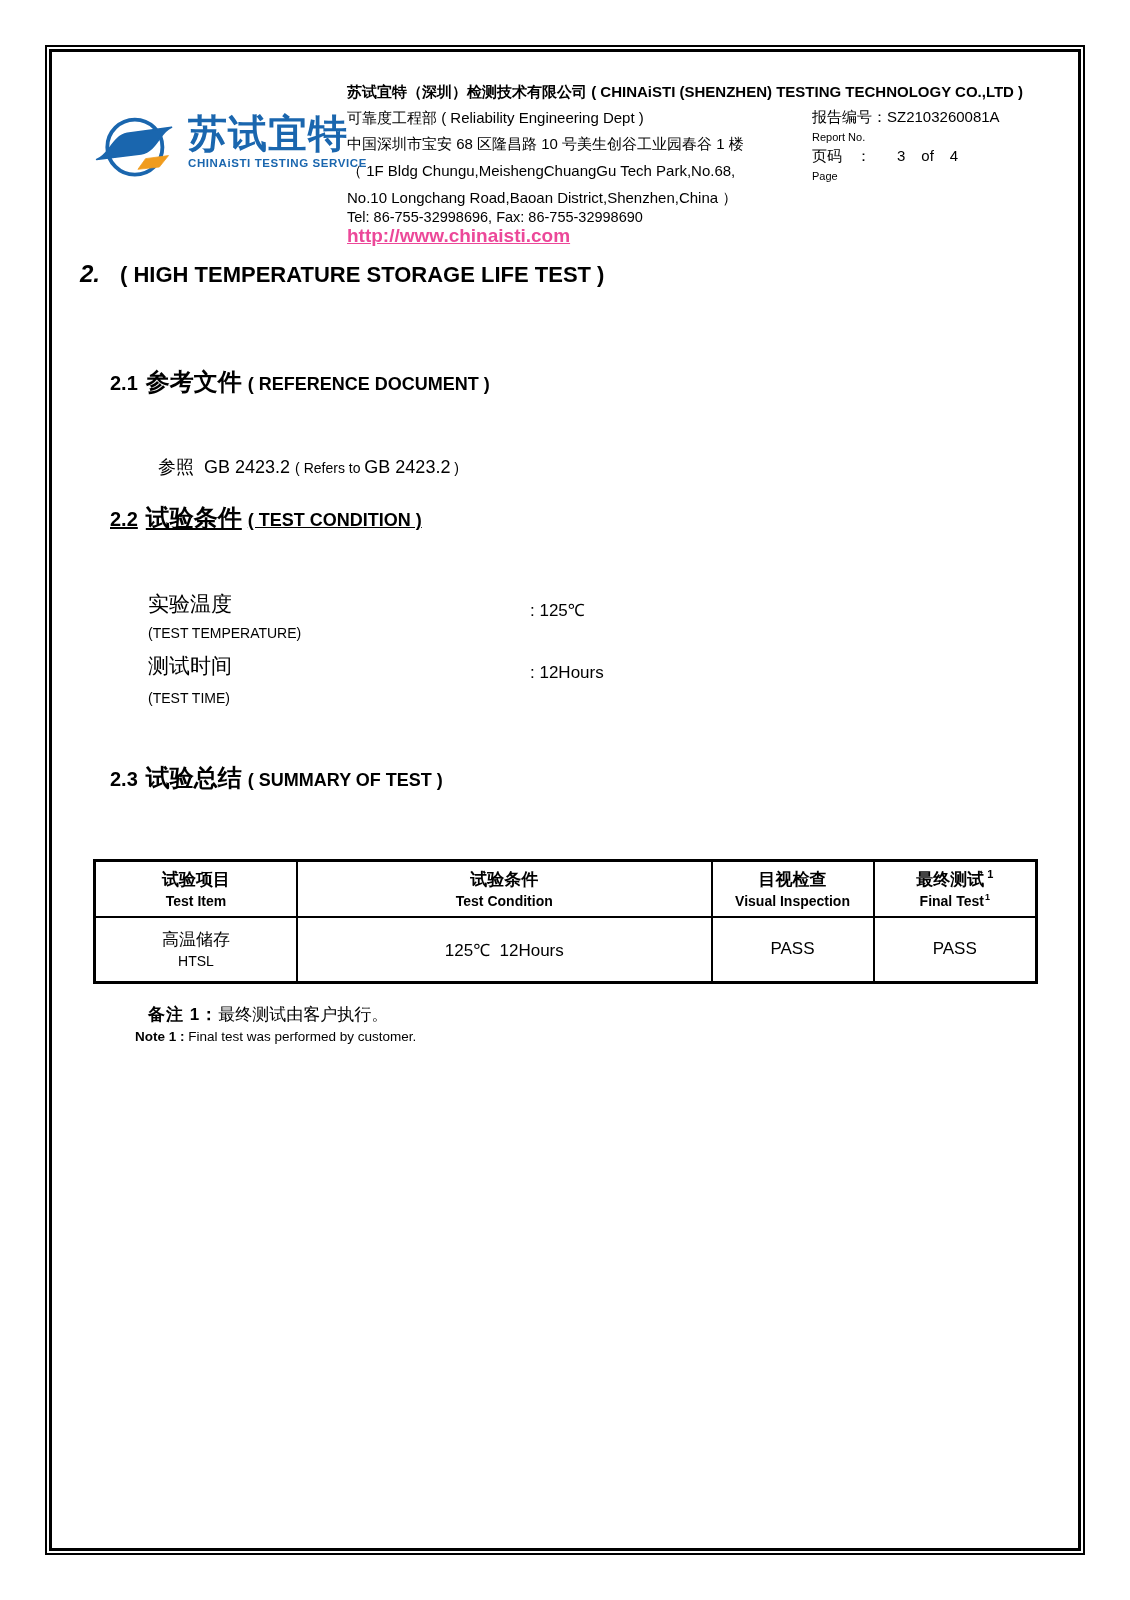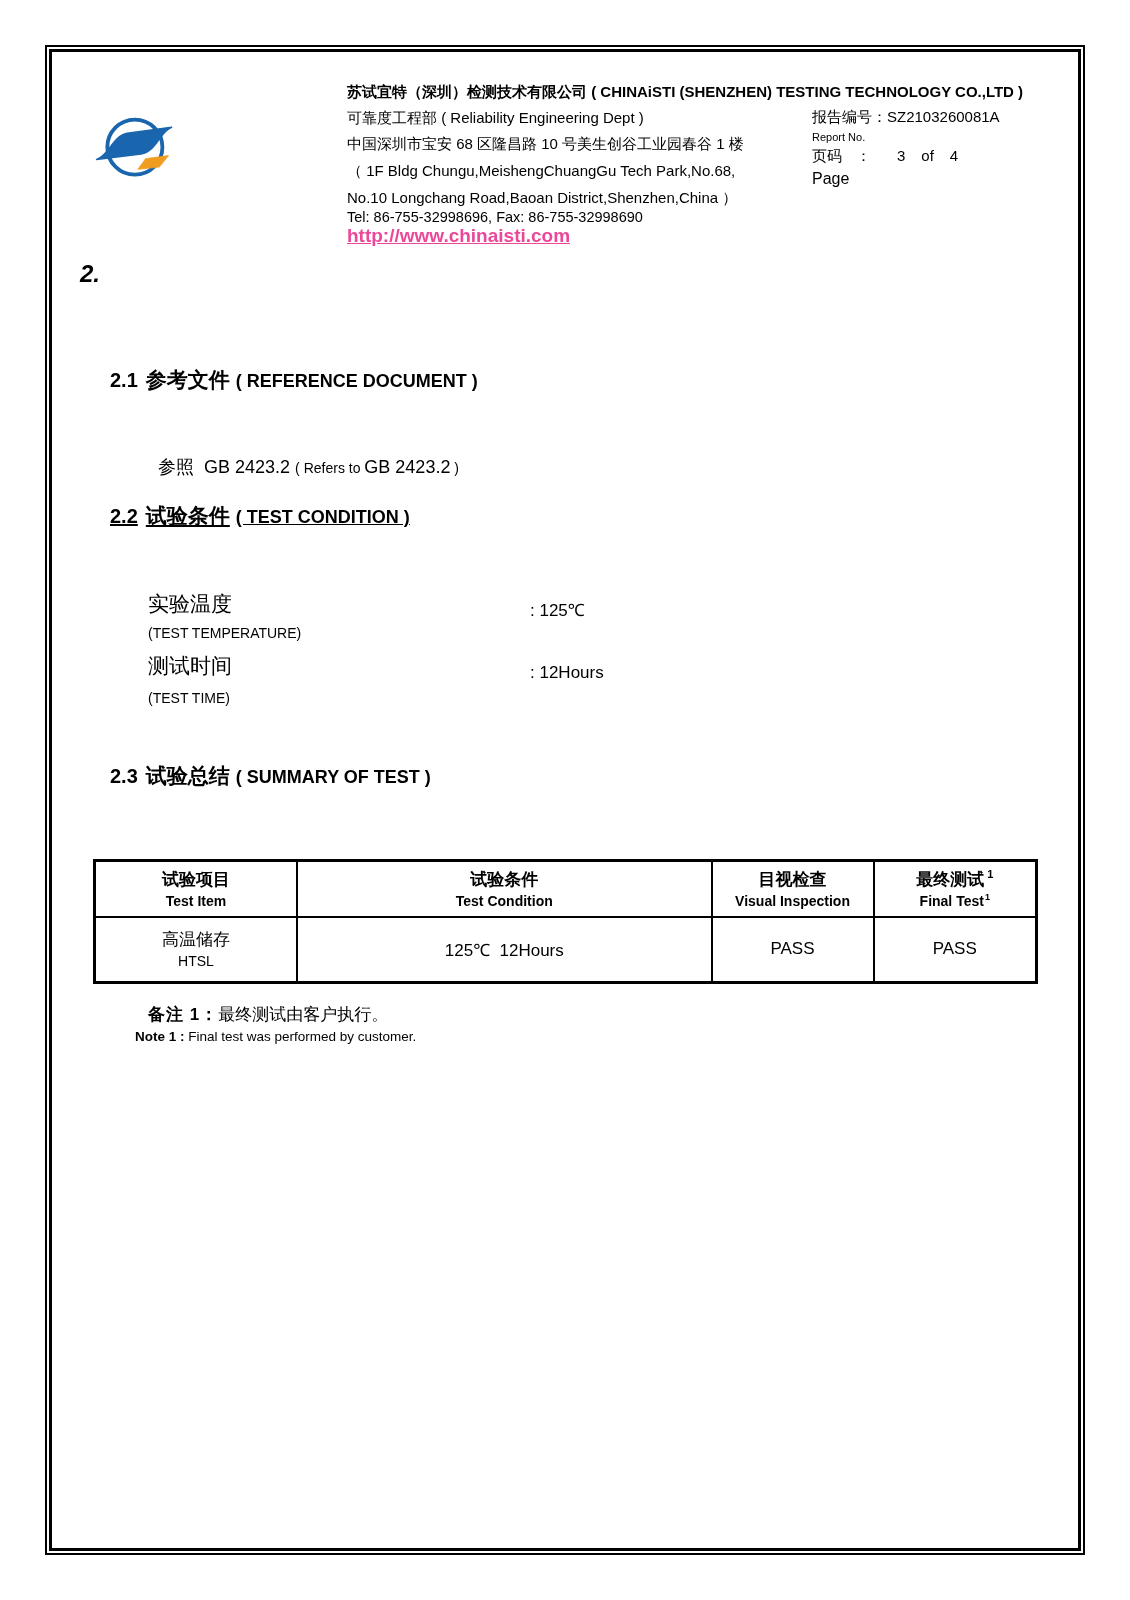--- a/index.html
+++ b/index.html
@@ -29,31 +29,31 @@
   .hdr-url     { top:225px; font-size:19px; font-weight:bold; color:#ec4899; text-decoration:underline; cursor:pointer; }
 
   
   .meta { left:812px; }
   .meta-report { top:108px; font-size:15px; }
   .meta-report-en { top:131px; font-size:11px; }
   .meta-page { top:147px; font-size:15px; }
   .meta-page span { display:inline-block; }
   .meta-page .sep { margin:0 18px 0 14px; }
   .meta-page .num { margin:0 8px; }
-  .meta-page-en { top:170px; font-size:16px; }
+  .meta-page-en { top:170px; font-size:11px; }
 
   
   .main-title { left:80px; top:260px; display:flex; align-items:baseline; font-weight:bold; }
   .main-title .num { font-size:24px; font-style:italic; margin-right:14px; }
   .main-title .cn  { font-size:26px; }
   .main-title .en  { font-size:22px; margin-left:6px; white-space:pre; }
 
   .sec-head { display:flex; align-items:baseline; font-weight:bold; }
   .sec-head .num { font-size:20px; margin-right:8px; }
-  .sec-head .cn  { font-size:21px; }
+  .sec-head .cn  { font-size:24px; }
   .sec-head .en  { font-size:18px; margin-left:6px; white-space:pre; }
   .sec-21 { left:110px; top:366px; }
   .sec-22 { left:110px; top:502px;text-decoration:underline; }
   .sec-23 { left:110px; top:762px; }
 
   
   .ref-line { left:148px; top:434px; font-size:18px; white-space:pre; }
   .ref-line .small { font-size:14px; }
 
   
@@ -90,20 +90,24 @@
 <div class="abs frame-outer">
   <div class="frame-inner"></div>
 </div>
 
 <div class="abs logo-block">
   <svg class="logo-icon" viewBox="0 0 115 85">
     <circle cx="56" cy="44" r="36" fill="none" stroke="#1a66ae" stroke-width="5"></circle>
     <path d="M6,60 C22,56 26,30 46,26 L104,18 C88,24 86,48 64,53 Z" fill="#1a66ae" stroke="#1a66ae" stroke-width="2" stroke-linejoin="round"></path>
     <path d="M60,73 L70,59 L100,55 L88,70 Z" fill="#f09c1e" stroke="#f09c1e" stroke-width="1" stroke-linejoin="round"></path>
   </svg>
+  <div class="logo-text">
+    <div class="logo-wordmark" style="color:#1a66ae">苏试宜特</div>
+    <div class="logo-tagline" style="color:#1a66ae">CHINAiSTI TESTING SERVICE</div>
+  </div>
 </div>
 
 <div class="abs hdr hdr-company">苏试宜特（深圳）检测技术有限公司 ( CHINAiSTI (SHENZHEN) TESTING TECHNOLOGY CO.,LTD )</div>
 <div class="abs hdr hdr-dept">可靠度工程部 ( Reliability Engineering Dept )</div>
 <div class="abs hdr hdr-addr-cn">中国深圳市宝安 68 区隆昌路 10 号美生创谷工业园春谷 1 楼</div>
 <div class="abs hdr hdr-addr-en1">（ 1F Bldg Chungu,MeishengChuangGu Tech Park,No.68,</div>
 <div class="abs hdr hdr-addr-en2">No.10 Longchang Road,Baoan District,Shenzhen,China ）</div>
 <div class="abs hdr hdr-tel">Tel: 86-755-32998696, Fax: 86-755-32998690</div>
 <a class="abs hdr hdr-url">http://www.chinaisti.com</a>
 
@@ -111,20 +115,21 @@
   <span>报告编号：</span><span>SZ2103260081A</span>
 </div>
 <div class="abs meta meta-report-en">Report No.</div>
 <div class="abs meta meta-page">
   <span>页码</span><span class="sep">：</span><span class="num">3</span><span class="num">of</span><span class="num">4</span>
 </div>
 <div class="abs meta meta-page-en">Page</div>
 
 <div class="abs main-title">
   <span class="num">2.</span>
+  <span class="en">( HIGH TEMPERATURE STORAGE LIFE TEST )</span>
 </div>
 
 <div class="abs sec-head sec-21">
   <span class="num">2.1</span>
   <span class="cn">参考文件</span>
   <span class="en">( REFERENCE DOCUMENT )</span>
 </div>
 <div class="abs ref-line">
   <span>参照  GB 2423.2 </span><span class="small">( Refers to </span><span>GB 2423.2</span><span class="small"> )</span>
 </div>

